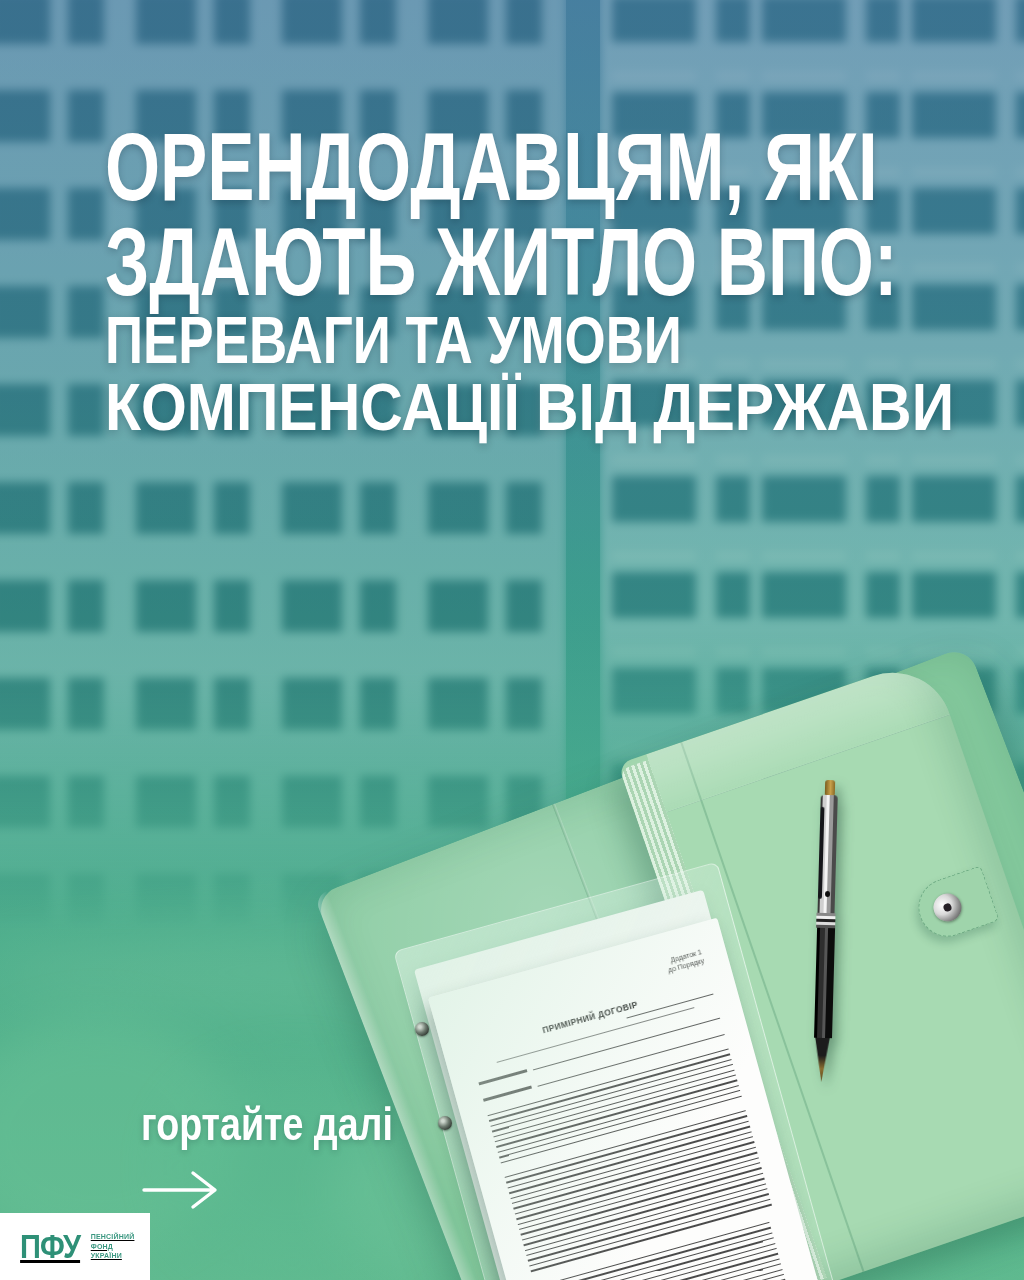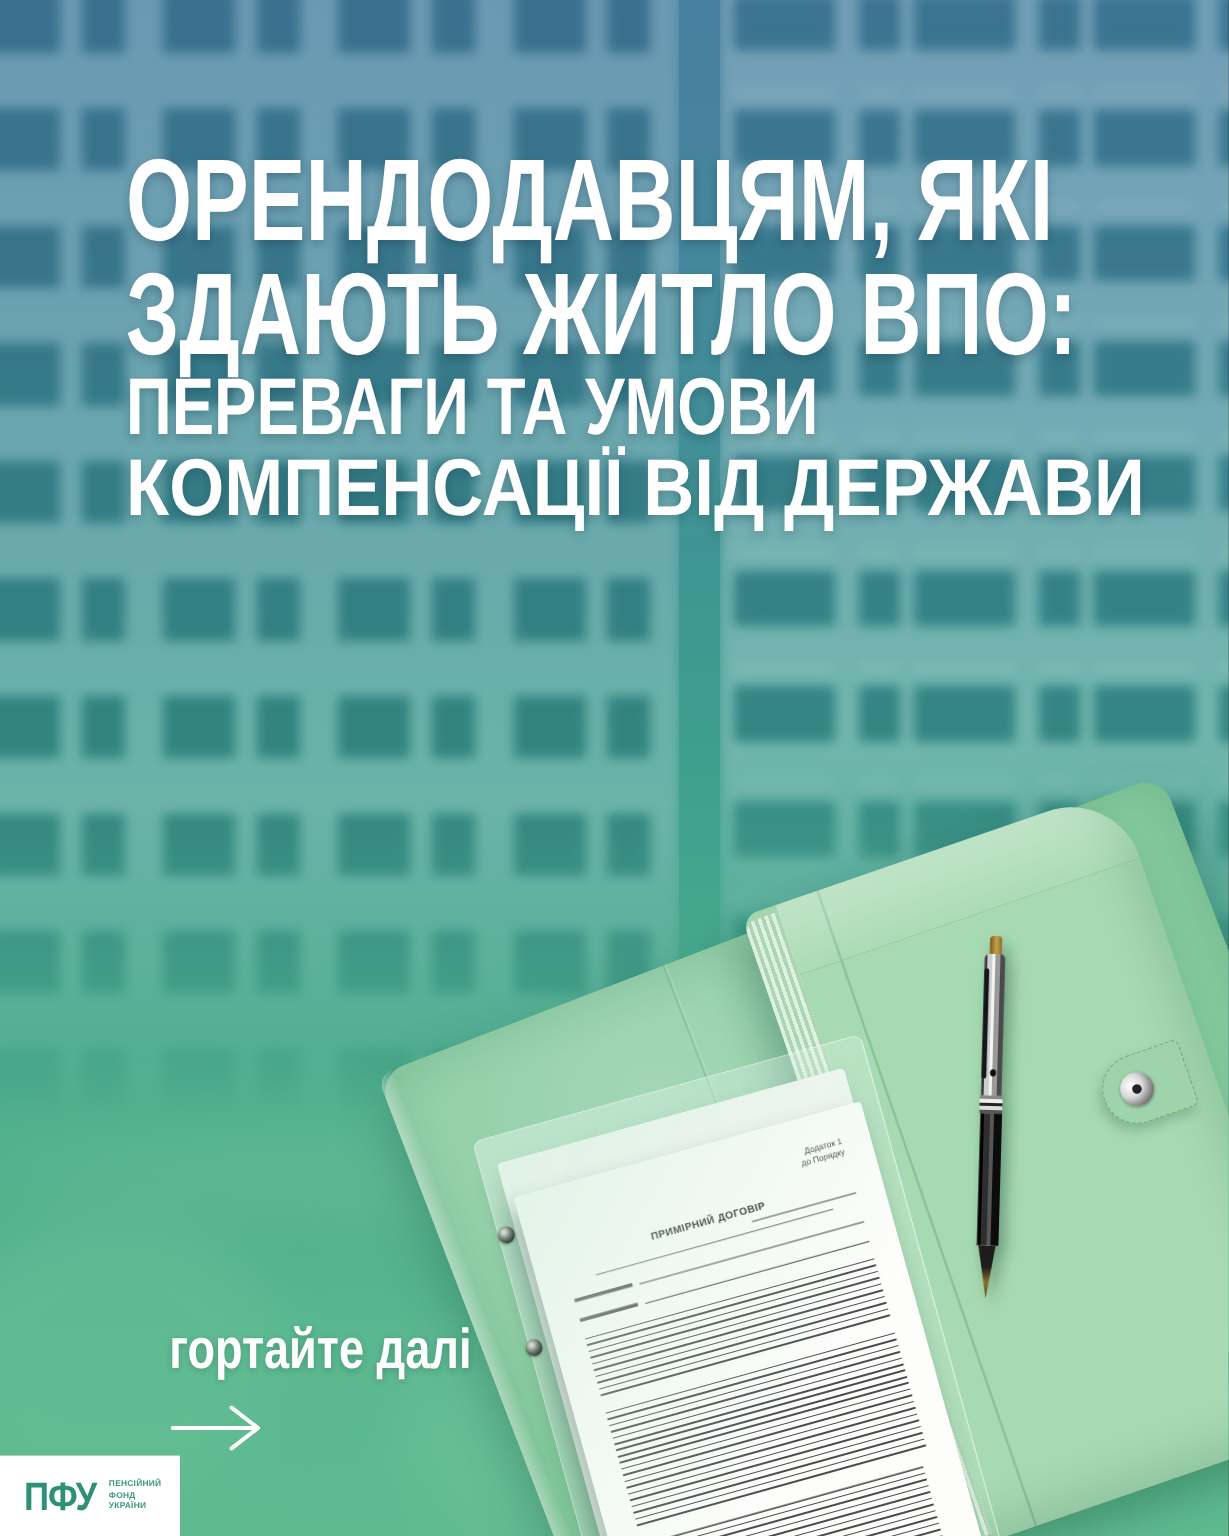--- a/index.html
+++ b/index.html
@@ -133,21 +133,21 @@
     background:linear-gradient(180deg,#1c1c1c 0 40%,#8a6d2f 70%,#5d4a1d);}
 
   
   .swipe{position:absolute;left:105px;top:1100px;z-index:12;color:#fff;margin-left:36px;}
   .swipe-label{font-size:47px;font-weight:700;line-height:1;white-space:nowrap;transform:scaleX(.80);transform-origin:left top;
     text-shadow:0 2px 7px rgba(0,25,35,.20);}
   .swipe-arrow{position:absolute;left:0;top:66px;}
 
   
   .footer{position:absolute;left:0;bottom:0;width:1024px;height:67px;display:flex;z-index:50;}
-  .logo-box{width:150px;height:100%;background:#ffffff;display:flex;align-items:center;justify-content:center;gap:7px;}
+  .logo-box{width:150px;height:100%;background:#ffffff;display:flex;align-items:center;justify-content:center;gap:7px;text-decoration:underline;}
   .pfu{font-size:33px;font-weight:700;color:#2e9077;letter-spacing:-1px;transform:scaleX(.88);line-height:1;}
   .pfu-caption{font-size:7px;font-weight:700;line-height:1.35;color:#3a9780;letter-spacing:.2px;}
   .blue-bar{flex:1;height:100%;background:#175396;display:flex;align-items:center;justify-content:center;overflow:hidden;}
   .bar-text{color:#fff;font-size:31px;font-weight:700;white-space:nowrap;transform:scaleX(.70);line-height:1;}
 </style>
 </head>
 <body>
 
 <div class="canvas">
 

